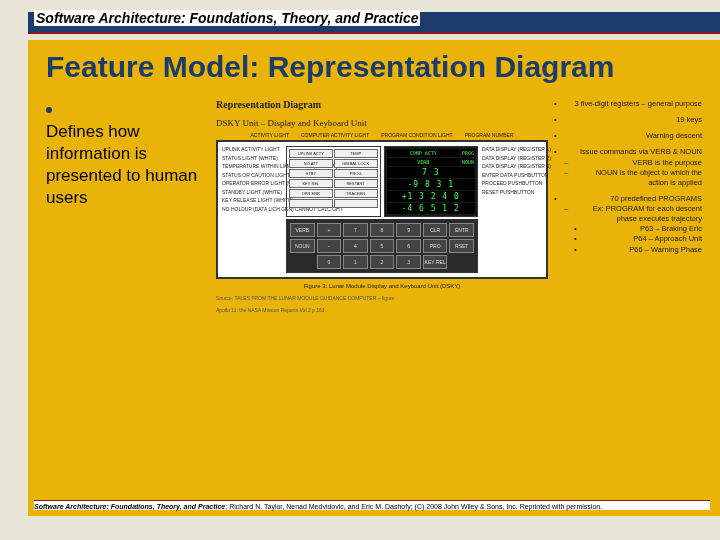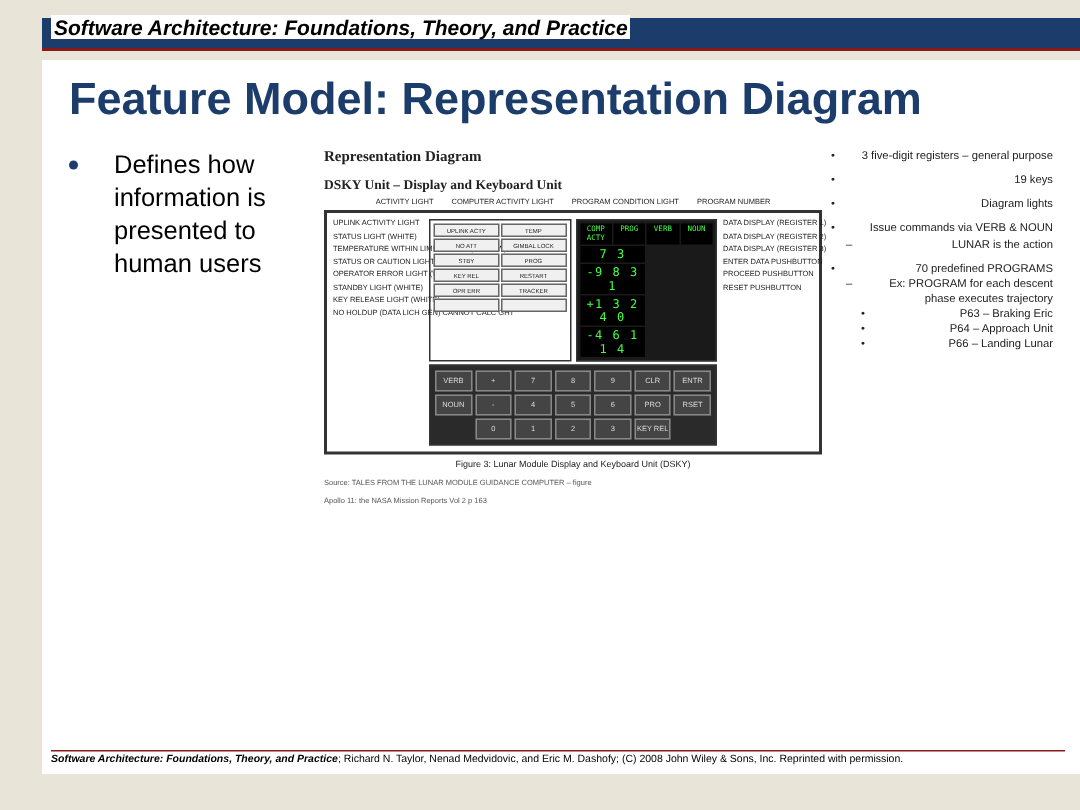--- a/index.html
+++ b/index.html
@@ -24,21 +24,21 @@
     font-weight: bold;
     font-size: 14px;
     font-style: italic;
     color: #000;
     background: #fff;
     padding: 0 2px;
   }
   .content {
     position: absolute;
     top: 40px; left: 28px; right: 0; bottom: 24px;
-    background: #ffffff;
+    background: #eab308;
     padding: 10px 18px;
   }
   .title {
     font-size: 30px;
     font-weight: bold;
     color: #1c3d6b;
     line-height: 1.1;
     margin-bottom: 16px;
     font-family: Verdana, sans-serif;
   }
@@ -48,21 +48,22 @@
   }
   .bullet-col {
     width: 160px;
     flex-shrink: 0;
     font-size: 17px;
     color: #000;
     line-height: 1.3;
   }
   .bullet-col .bullet {
     display: flex;
-    gap: 24px;
+    gap: 8px;
+    flex-direction: column;
   }
   .bullet-col .dot {
     width: 6px; height: 6px;
     background: #1c3d6b;
     border-radius: 50%;
     margin-top: 8px;
     flex-shrink: 0;
   }
   .figure-col {
     flex: 1;
@@ -72,21 +73,21 @@
     color: #222;
   }
   .diagram-box { flex: 1; }
   .diagram-title {
     font-weight: bold;
     font-size: 10px;
     margin-bottom: 8px;
     font-family: Georgia, serif;
   }
   .dsky-label {
-    font-weight: bold;
+    font-weight: normal;
     font-size: 9px;
     margin-bottom: 4px;
     font-family: Georgia, serif;
   }
   .dsky {
     border: 2px solid #333;
     padding: 4px;
     display: flex;
     gap: 4px;
     background: #fff;
@@ -123,21 +124,21 @@
     grid-auto-rows: 9px;
   }
   .status-light {
     border: 1px solid #666;
     font-size: 4px;
     text-align: center;
     line-height: 8px;
     background: #f0f0f0;
   }
   .display-panel {
-    grid-template-columns: 1fr 1fr 1fr 1fr;
+    grid-template-columns: 1fr;
     background: #1a1a1a;
     color: #5f5;
   }
   .display-cell {
     background: #000;
     color: #4f4;
     font-size: 5px;
     text-align: center;
     font-family: monospace;
     padding: 1px;
@@ -257,21 +258,21 @@
                   <div class="status-light"></div>
                 </div>
               <div class="display-panel" id="displayPanel">
                   <div class="display-cell">COMP ACTY</div>
                   <div class="display-cell">PROG</div>
                   <div class="display-cell">VERB</div>
                   <div class="display-cell">NOUN</div>
                   <div class="display-cell wide">   7 3</div>
                   <div class="display-cell wide">-9 8 3 1</div>
                   <div class="display-cell wide">+1 3 2 4 0</div>
-                  <div class="display-cell wide">-4 6 1 1 4</div>
+                  <div class="display-cell wide">-4 6 5 1 2</div>
                 </div>
             </div>
             <div class="keypad" id="keypad">
                 <div class="key">VERB</div>
                 <div class="key">+</div>
                 <div class="key">7</div>
                 <div class="key">8</div>
                 <div class="key">9</div>
                 <div class="key">CLR</div>
                 <div class="key">ENTR</div>
@@ -303,29 +304,30 @@
 
         <div class="caption">Figure 3: Lunar Module Display and Keyboard Unit (DSKY)</div>
         <div class="source-line">Source: TALES FROM THE LUNAR MODULE GUIDANCE COMPUTER – figure</div>
         <div class="source-line">Apollo 11: the NASA Mission Reports Vol 2 p 163</div>
       </div>
 
       <div class="right-notes">
         <ul id="notesList">
             <li>3 five-digit registers – general purpose</li>
             <li>19 keys</li>
-            <li>Diagram lights</li>
+            <li>Warning descent</li>
             <li>Issue commands via VERB &amp; NOUN<ul>
-                <li>LUNAR is the action</li>
+                <li>VERB is the purpose</li>
+                <li>NOUN is the object to which the action is applied</li>
               </ul></li>
             <li>70 predefined PROGRAMS<ul>
                 <li>Ex: PROGRAM for each descent phase executes trajectory<ul>
                     <li>P63 – Braking Eric</li>
                     <li>P64 – Approach Unit</li>
-                    <li>P66 – Landing Lunar</li>
+                    <li>P66 – Warning Phase</li>
                   </ul></li>
               </ul></li>
           </ul>
       </div>
 
     </div>
   </div>
 </div>
 
 <div class="footer">

